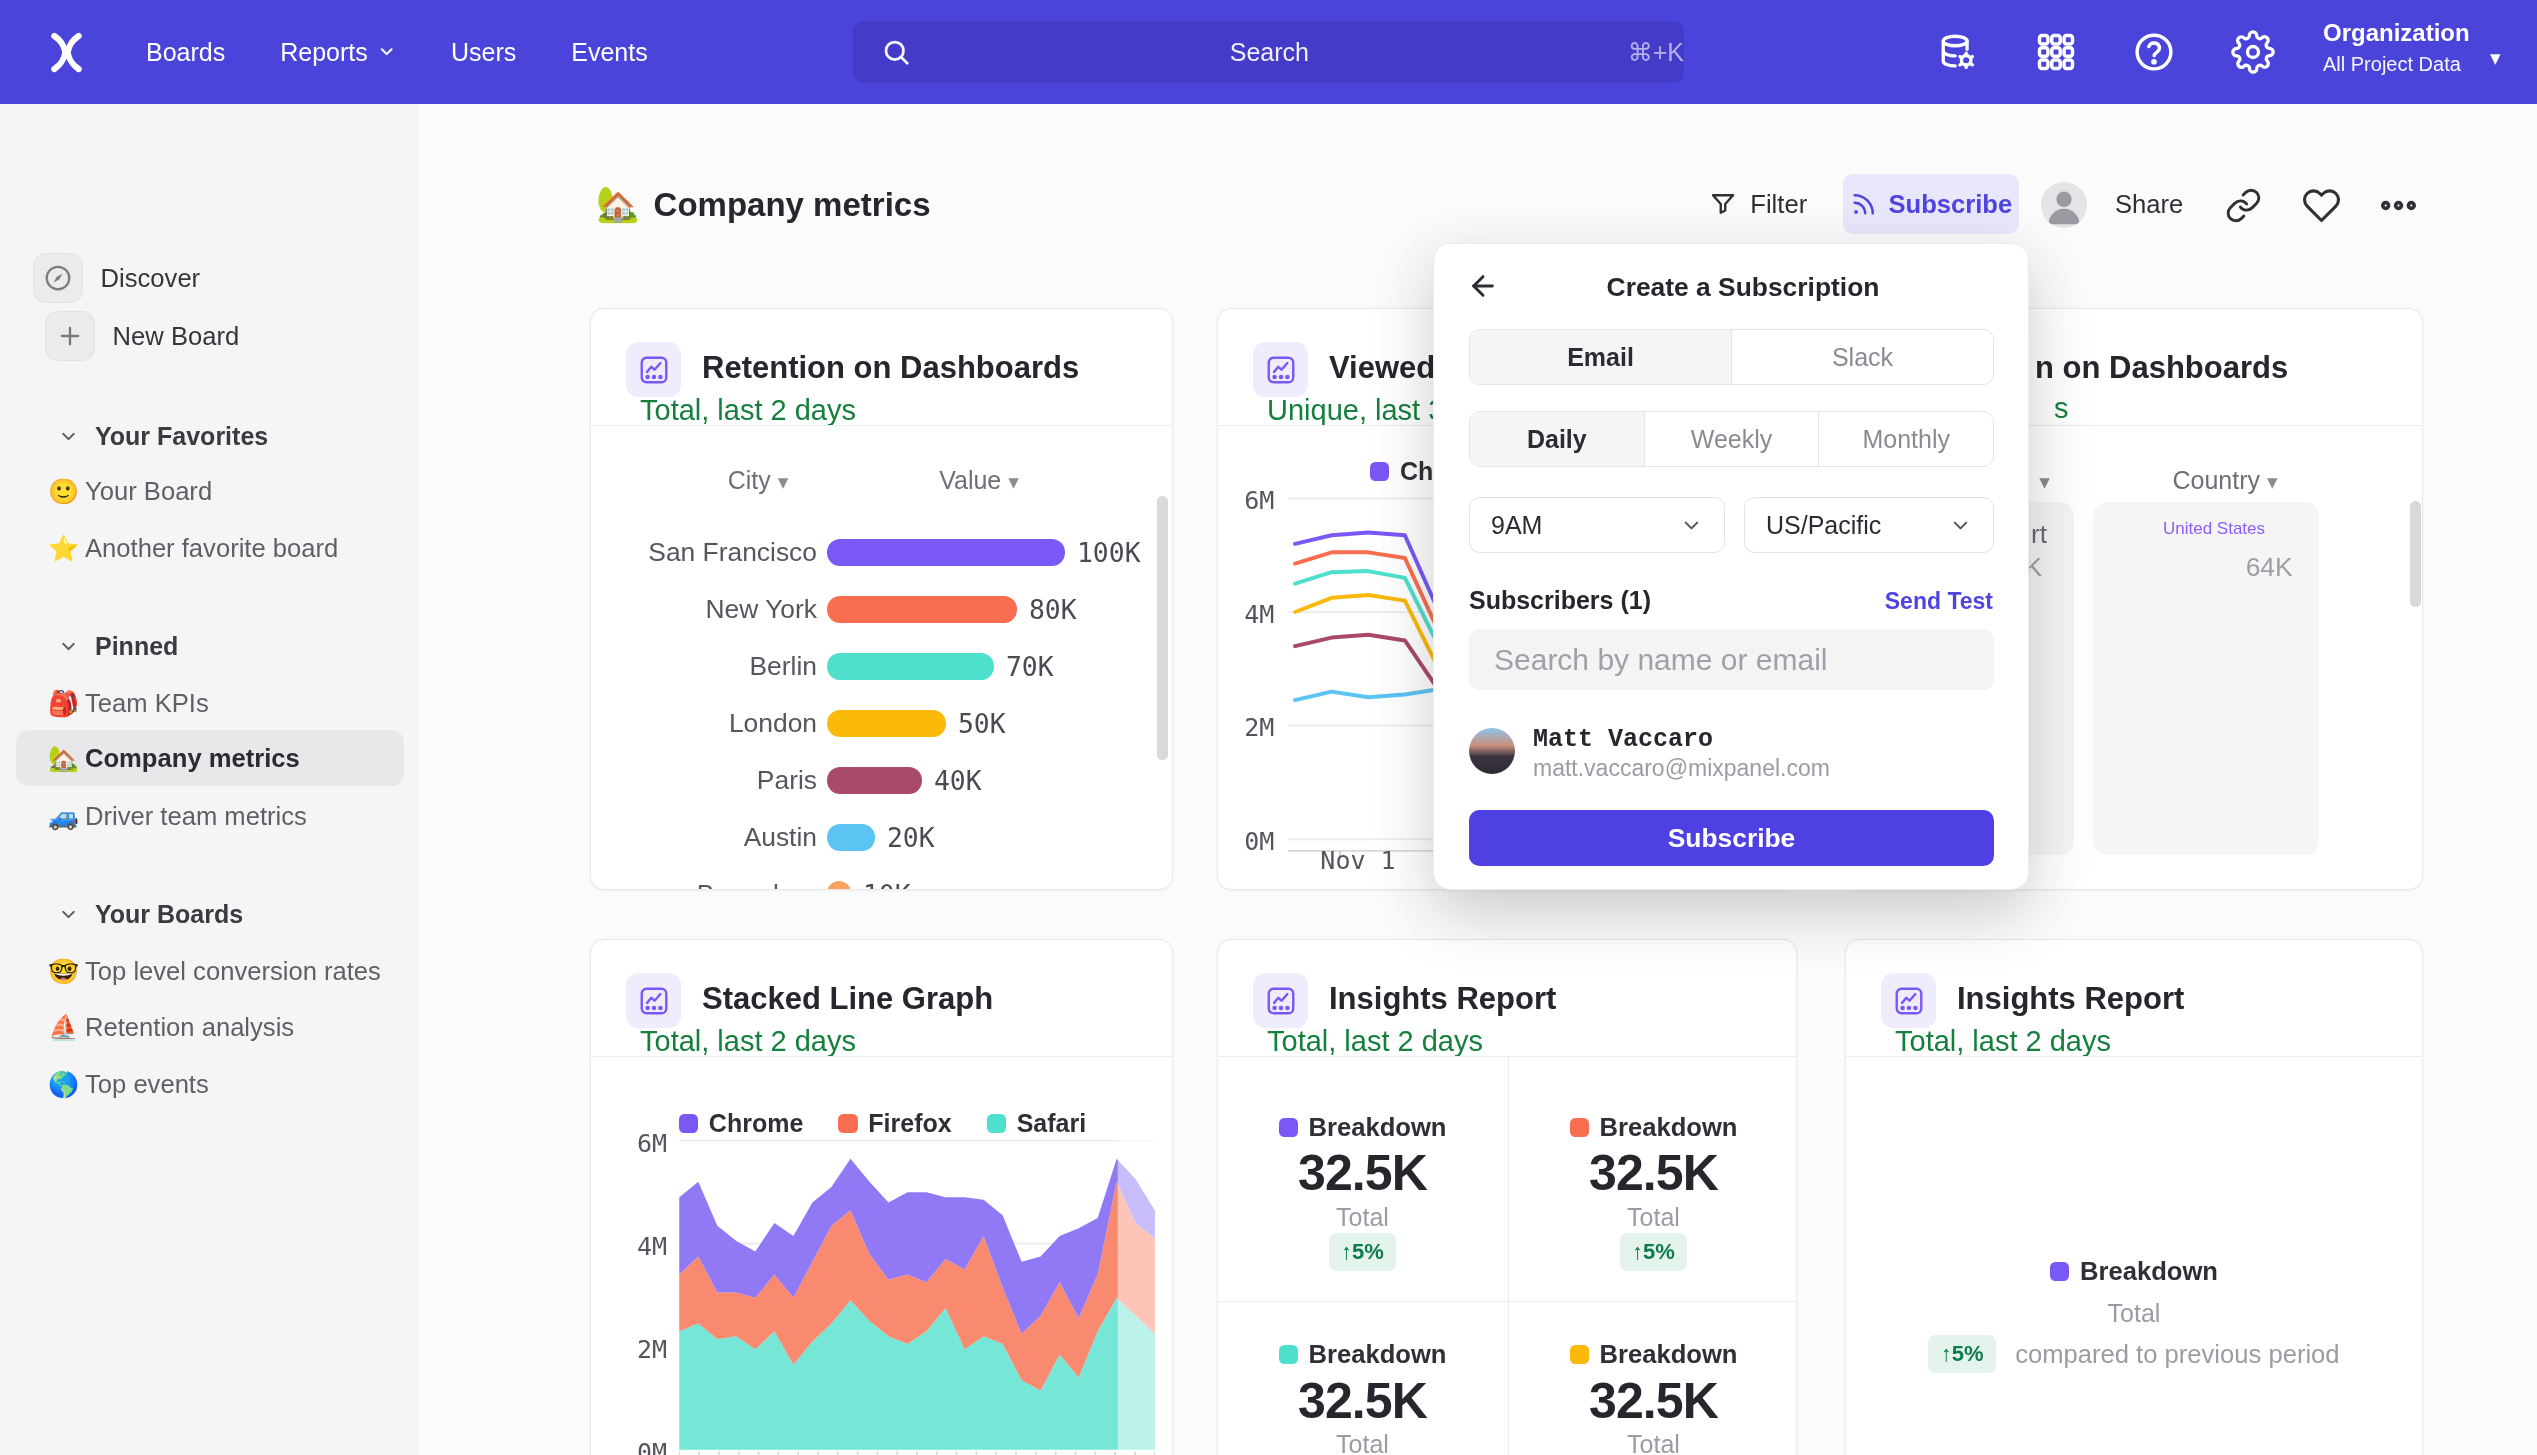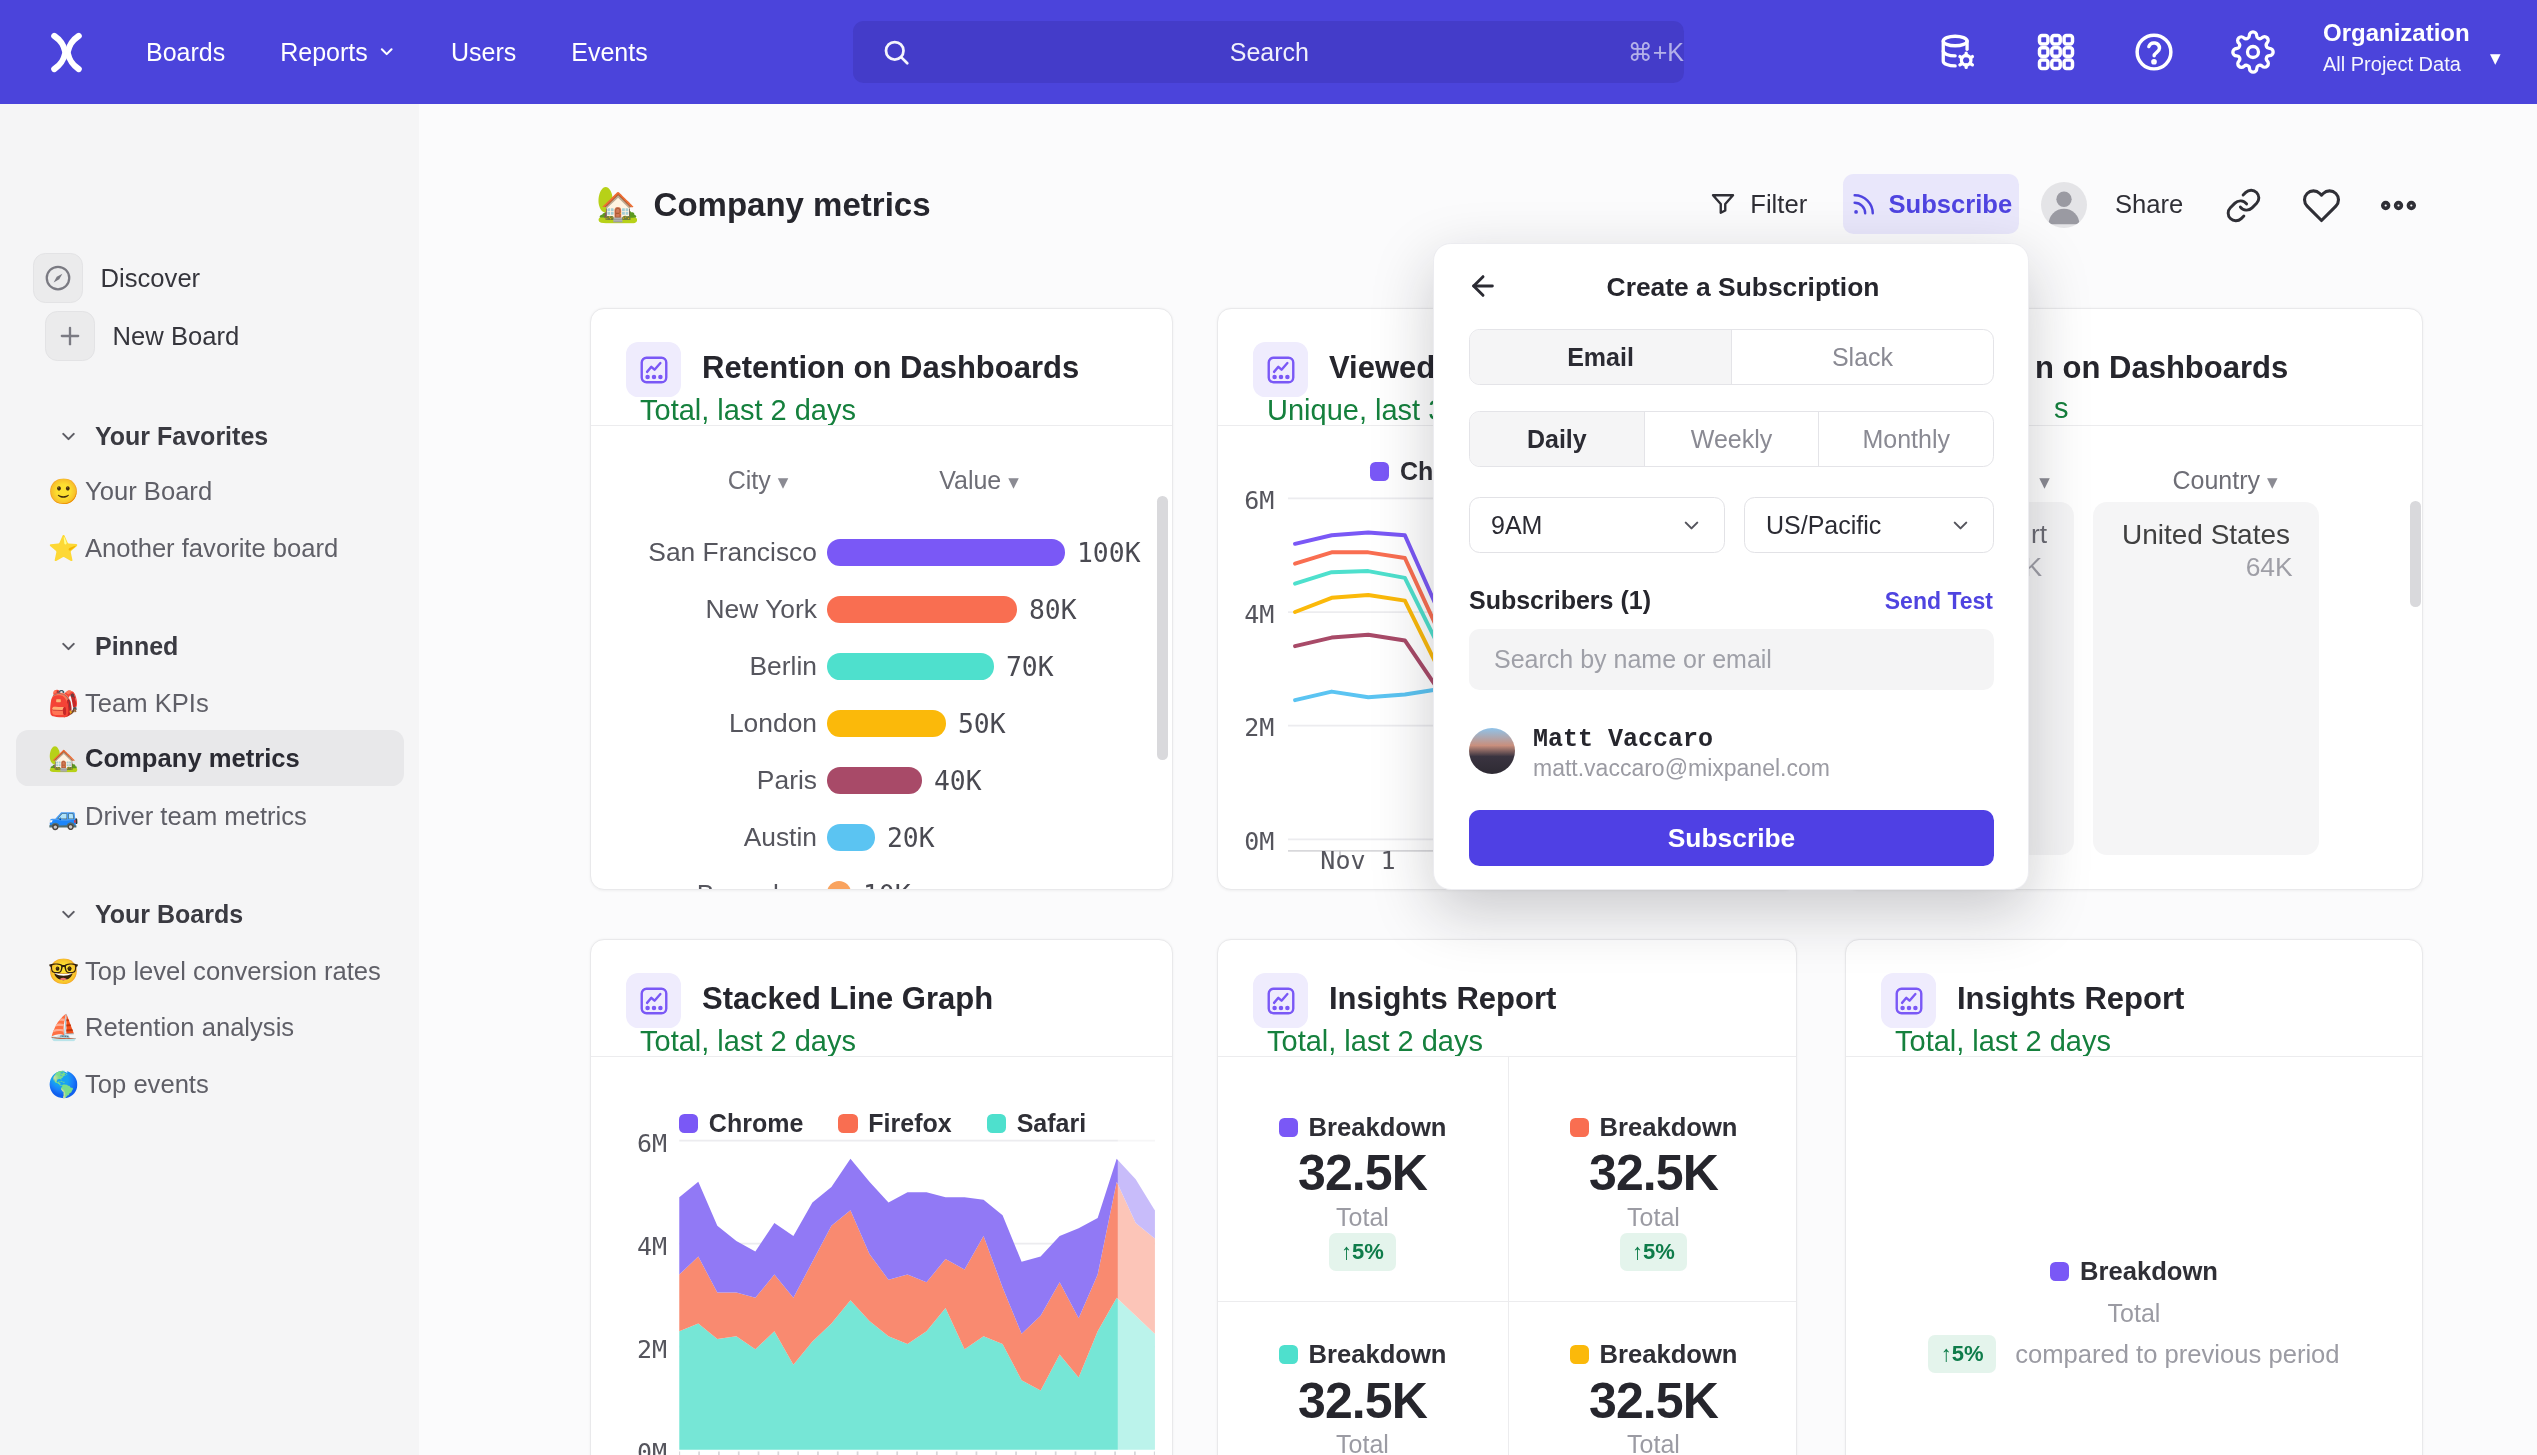--- a/index.html
+++ b/index.html
@@ -71,21 +71,21 @@
   #modal .m-title { position:absolute; left:0; right:0; top:28px; text-align:center; font-size:26.4px; font-weight:700; color:#26262d;padding-left:24px; }
   #modal .back { position:absolute; left:33px; top:26.4px; width:32px; height:32px; color:#2b2b33; cursor:pointer; }
   .seg { position:absolute; left:35px; width:525px; height:56px; border:0.9px solid #e4e4e8; border-radius:10.6px; display:flex; overflow:hidden; }
   .seg > div { flex:1; display:flex; align-items:center; justify-content:center; font-size:25px; color:#8a8a93; cursor:pointer; border-left:0.9px solid #e4e4e8; }
   .seg > div:first-child { border-left:none; }
   .seg > div.sel { background:#f5f5f6; color:#2b2b33; font-weight:600; }
   .dd { position:absolute; height:56px; border:0.9px solid #e2e2e6; border-radius:10.6px; display:flex; align-items:center; padding:0 21px; font-size:25px; color:#2b2b33; cursor:pointer; }
   .dd .chev { margin-left:auto; color:#55555d; }
   #m-subscribers { position:absolute; left:35px; top:342px; font-size:25px; font-weight:700; color:#26262d; }
   #m-sendtest { position:absolute; right:35px; top:344px; font-size:23px; font-weight:600; color:#4f44e0; cursor:pointer; }
-  #m-search { position:absolute; left:35px; top:385px; width:525px; height:61px; background:#f4f4f5; border-radius:10.6px; display:flex; align-items:center; padding-left:25px; font-size:25px; color:#9fa0a8; cursor:text; }
+  #m-search { position:absolute; left:35px; top:385px; width:525px; height:61px; background:#f4f4f5; border-radius:10.6px; display:flex; align-items:center; padding-left:25px; font-size:30px; color:#9fa0a8; cursor:text; }
   #m-avatar { position:absolute; left:35px; top:484px; width:46px; height:46px; border-radius:50%;
     background:linear-gradient(180deg,#8fc3ea 0%,#c98f7d 38%,#3a3440 62%,#2e2a33 100%); }
   #m-name { position:absolute; left:99px; top:481px; font-size:25px; font-weight:600; color:#26262d;font-family:Liberation Mono, monospace; }
   #m-email { position:absolute; left:99px; top:511px; font-size:23px; color:#9b9ba3; }
   #m-subscribe { position:absolute; left:35px; top:566px; width:525px; height:56px; background:#4f40e4; border-radius:10.6px; color:#fff; font-size:26.4px; font-weight:600; display:flex; align-items:center; justify-content:center; cursor:pointer; }
 </style>
 </head>
 <body>
 
 <nav id="topnav">
@@ -383,21 +383,21 @@
   <div class="c-title" style="left:189px;">n on Dashboards</div>
   <div class="c-sub" style="left:192px; top:83px;">s</div>
   <div class="c-div"></div>
   <div class="col-head" style="left:173px; width:44px;"><span class="crt">▾</span></div>
   <div class="col-head" style="left:291px; width:176px;"><span>Country</span><span class="crt">▾</span></div>
   <div class="panel" style="left:32px; top:193px; width:196px; height:353px;">
     <div style="position:absolute; left:0; top:16.7px; width:169px; text-align:right; font-size:26.4px; color:#6b6b73;">rt</div>
     <div style="position:absolute; left:0; top:50px; width:164px; text-align:right; font-size:26.4px; color:#9e9ea6;">K</div>
   </div>
   <div class="panel" style="left:247px; top:193px; width:226px; height:353px;">
-    <div style="position:absolute; left:0; top:16.7px; width:100%; text-align:center; font-size:28px; color:#404040;">United States</div>
+    <div style="position:absolute; left:8px; top:16.7px; width:100%; text-align:center; font-size:17px; color:#8b5cf6;">United States</div>
     <div style="position:absolute; right:26.4px; top:50px; font-size:26.4px; color:#9e9ea6;">64K</div>
   </div>
   <div class="scrollbar" style="left:564px; top:192px; height:106px;"></div>
 </section>
 
 <section class="card" style="left:590px; top:939px; width:583px; height:617px;">
   <div class="c-iconbox">
     <svg width="32" height="32" viewBox="0 0 24 24" fill="none" stroke="currentColor" stroke-width="1.8" stroke-linecap="round" stroke-linejoin="round">
         <rect x="2.8" y="2.8" width="18.4" height="18.4" rx="3.6"></rect>
         <polyline points="6.8,13.4 10,9.6 12.4,11.8 16.8,6.8"></polyline>

